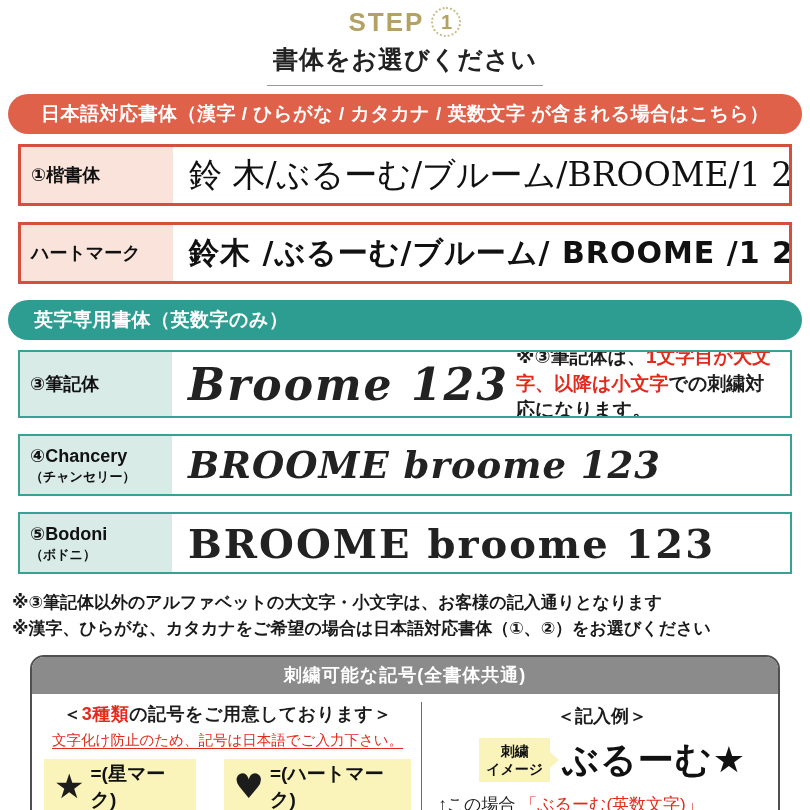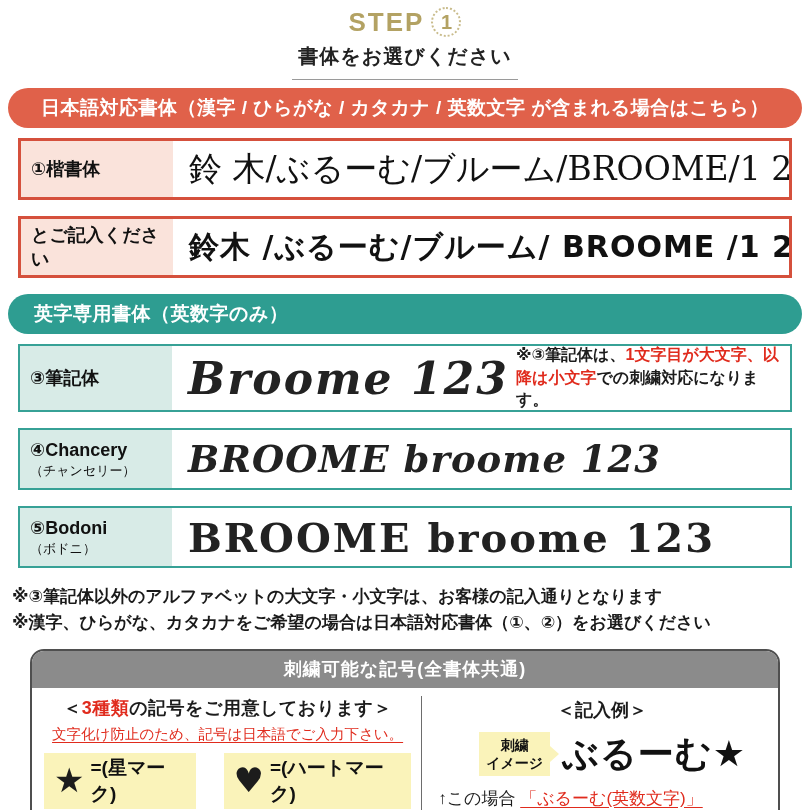--- a/index.html
+++ b/index.html
@@ -8,48 +8,48 @@
     font-family:"Liberation Sans","DejaVu Sans",sans-serif;color:#1c1c1c;
     -webkit-font-smoothing:antialiased;
   }
   
   .header{text-align:center;padding-top:5px;}
   .step-line{display:flex;justify-content:center;align-items:center;gap:7px;height:34px;}
   .step-label{font-size:26px;font-weight:bold;letter-spacing:2px;color:#b3a263;}
   .step-circle{width:30px;height:30px;border:2px dotted #c9bc8c;border-radius:50%;
     display:flex;align-items:center;justify-content:center;
     font-size:20px;font-weight:bold;color:#b3a263;box-sizing:border-box;}
-  .page-title{display:inline-block;font-size:20px;font-weight:bold;color:#222;
+  .page-title{display:inline-block;font-size:25px;font-weight:bold;color:#222;
     border-bottom:1px solid #9a9a9a;padding:2px 6px 9px;margin-top:2px;letter-spacing:1px;}
   
   .banner{margin:8px 8px 0;height:40px;border-radius:22px;display:flex;align-items:center;
     justify-content:center;color:#fff;font-weight:bold;font-size:19px;letter-spacing:.5px;}
   .banner-red{background:#e0614a;}
   .banner-teal{background:#2e9d91;margin-top:15px;justify-content:flex-start;padding-left:26px;}
   
   .font-row{margin:10px 18px 16px;display:flex;align-items:stretch;background:#fff;box-sizing:border-box;}
   .row-red{border:3px solid #d5503c;}
   .row-teal{border:2px solid #37a196;}
   .row-label{width:152px;flex:0 0 152px;display:flex;flex-direction:column;justify-content:center;
     padding-left:10px;box-sizing:border-box;font-size:18px;font-weight:bold;color:#111;}
   .row-red .row-label{background:#fae3db;}
   .row-teal .row-label{background:#d8ebe7;}
-  .row-sublabel{font-size:13px;font-weight:normal;margin-top:1px;}
+  .row-sublabel{font-size:13px;font-weight:bold;margin-top:1px;}
   .row-sample{flex:1;display:flex;align-items:center;padding-left:16px;overflow:hidden;white-space:nowrap;}
   .h62{height:62px;} .h68{height:68px;}
   .sample-kaisho{font-family:"DejaVu Serif","Liberation Serif",serif;font-size:33px;color:#111;}
   .sample-maru{font-family:"DejaVu Sans","Liberation Sans",sans-serif;font-weight:bold;font-size:30px;letter-spacing:1px;color:#111;}
   .sample-script{font-family:"DejaVu Serif","Liberation Serif",serif;font-style:italic;font-weight:bold;
     font-size:44px;letter-spacing:2px;color:#222;}
   .sample-chancery{font-family:"DejaVu Serif","Liberation Serif",serif;font-style:italic;font-weight:bold;
     font-size:37px;letter-spacing:1px;color:#222;}
   .sample-bodoni{font-family:"DejaVu Serif","Liberation Serif",serif;font-weight:bold;
     font-size:40px;letter-spacing:2px;color:#222;}
   .script-note{width:266px;flex:0 0 266px;margin-left:auto;padding-right:8px;
-    font-size:16px;font-weight:bold;line-height:1.4;white-space:normal;color:#1c1c1c;}
+    font-size:19px;font-weight:bold;line-height:1.4;white-space:normal;color:#1c1c1c;}
   .red-text{color:#e02b1d;}
   
   .notes{margin:12px 12px 0;font-size:17px;font-weight:bold;line-height:1.55;color:#1a1a1a;}
   
   .symbols-box{margin:12px 30px 0;border:2px solid #4f4f4f;border-radius:14px;
     box-shadow:0 4px 0 #b9b9b9;overflow:hidden;background:#fff;}
   .symbols-header{background:#8b8b8b;color:#fff;text-align:center;font-size:18px;
     font-weight:bold;padding:6px 0 7px;letter-spacing:1px;}
   .symbols-content{display:flex;padding:8px 12px 14px;}
   .sym-left{flex:1.12;border-right:1px solid #6d6d6d;padding-right:10px;}
@@ -91,21 +91,21 @@
 
 <div class="font-row row-red h62">
   <div class="row-label">
     <span>①楷書体</span>
   </div>
   <div class="row-sample sample-kaisho">鈴 木/ぶるーむ/ブルーム/BROOME/1 2 3</div>
 </div>
 
 <div class="font-row row-red h62">
   <div class="row-label">
-    <span>とご記入ください</span>
+    <span>ハートマーク</span>
   </div>
   <div class="row-sample sample-maru">鈴木 /ぶるーむ/ブルーム/ BROOME /1 2 3</div>
 </div>
 
 <div class="banner banner-teal">英字専用書体（英数字のみ）</div>
 
 <div class="font-row row-teal h68">
   <div class="row-label">
     <span>③筆記体</span>
   </div>

